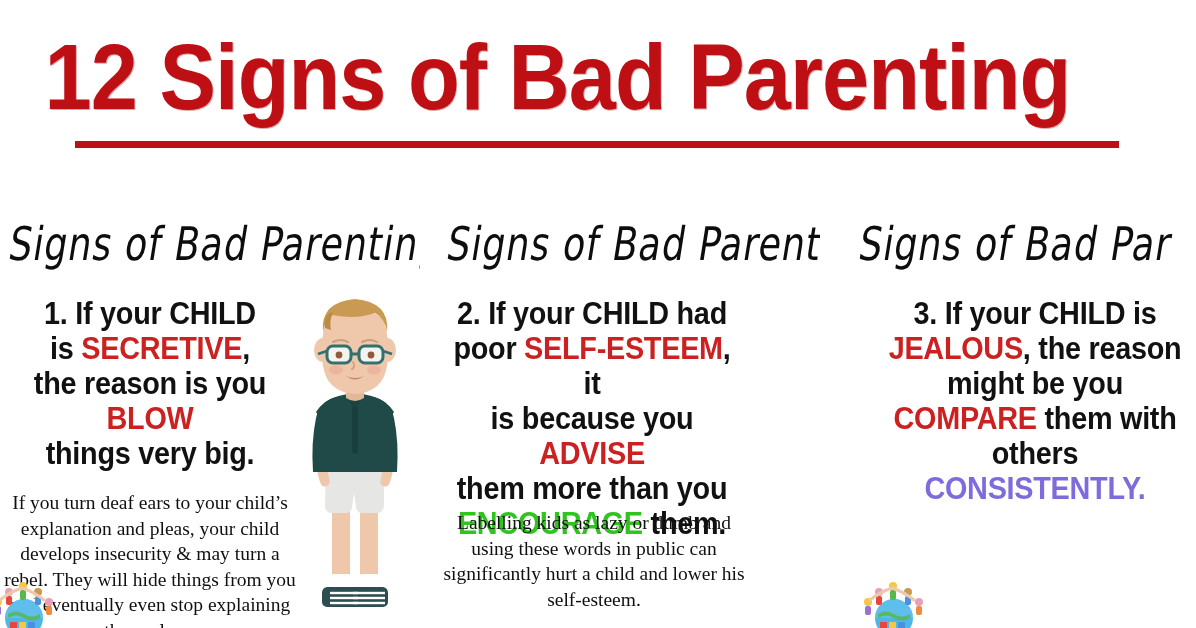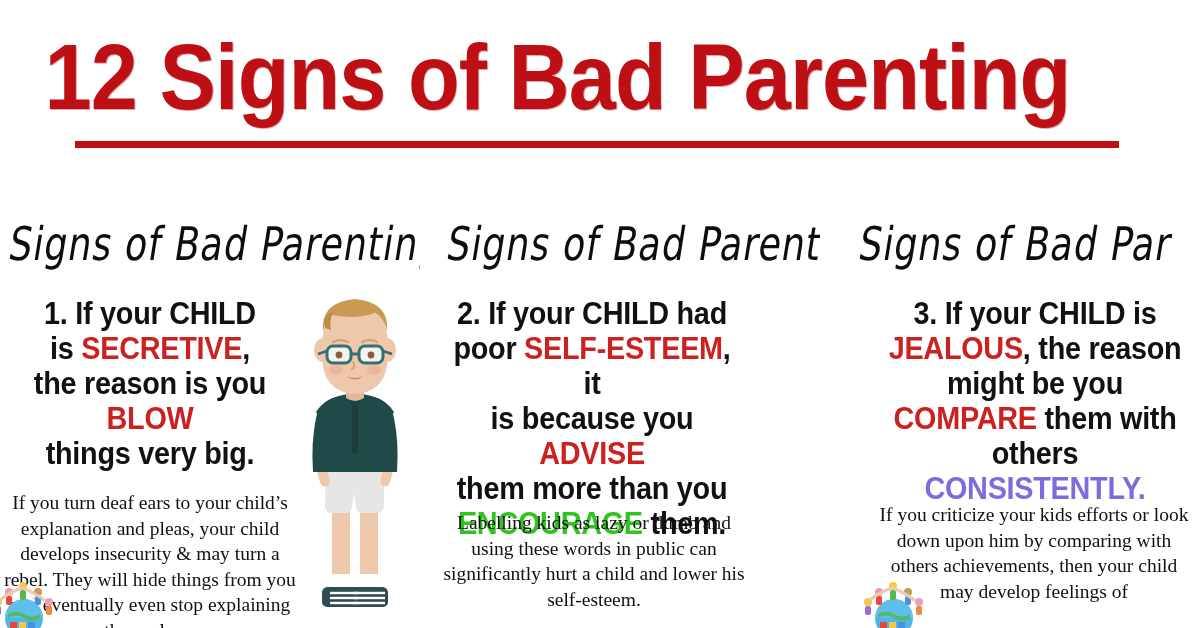--- a/index.html
+++ b/index.html
@@ -230,21 +230,20 @@
   <div class="panel-script">Signs of Bad Par</div>
 
   <div class="headline">
     <span>3. If your CHILD is</span><br>
     <span class="hl-red">JEALOUS</span><span>, the reason</span><br>
     <span>might be you</span><br>
     <span class="hl-red">COMPARE</span><span> them with</span><br>
     <span>others </span><span class="hl-purple">CONSISTENTLY.</span>
   </div>
 
-  <div class="body-text">If you criticize your kids efforts or look down upon him by comparing with others achievements, then your child may develop feelings of</div>
 
   <svg class="globe-logo" id="logo-3" viewBox="0 0 68 48">
     <circle cx="34" cy="38" r="19" fill="#4FB6E8"></circle>
     <path d="M15 38 a19 19 0 0 1 38 0 z" fill="#6FC6F0" opacity="0.5"></path>
     <path d="M18 34 q8 -5 16 0 q8 5 16 0 v4 q-8 5 -16 0 q-8 -5 -16 0 z" fill="#57B84C" opacity="0.85"></path>
     <rect x="20" y="42" width="7" height="8" fill="#E8453C"></rect>
     <rect x="29" y="42" width="7" height="8" fill="#F6C744"></rect>
     <rect x="38" y="42" width="7" height="8" fill="#4A8FE0"></rect>
     <g>
       <circle cx="33" cy="6" r="4" fill="#F6C744"></circle>

